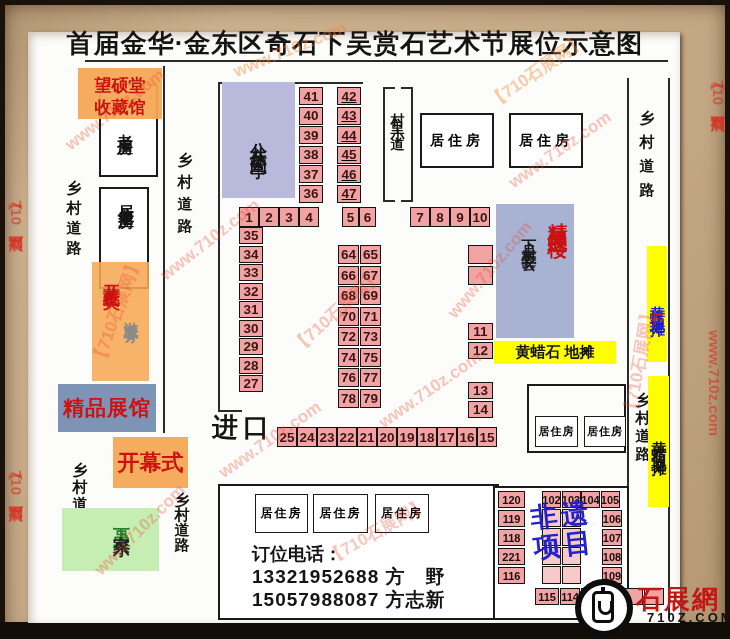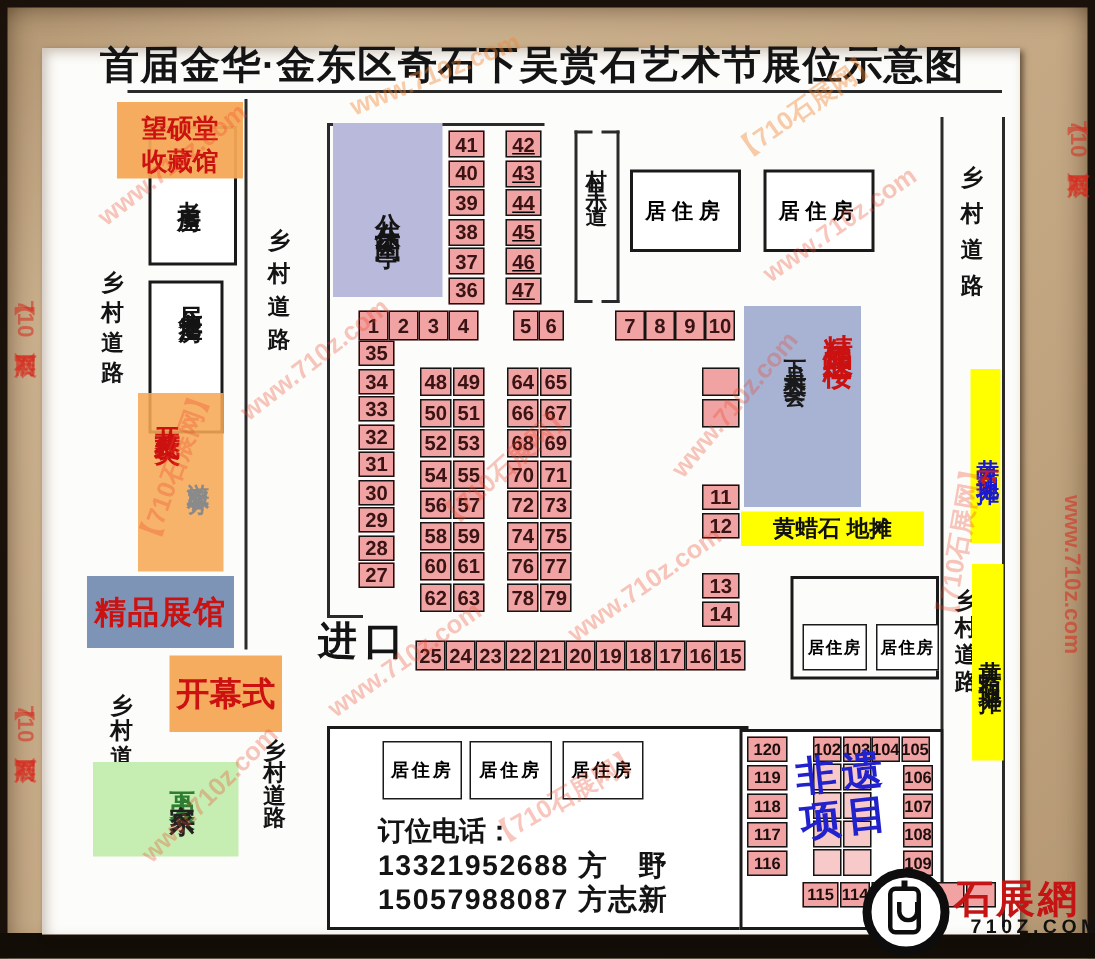--- a/index.html
+++ b/index.html
@@ -171,39 +171,20 @@
       <div class="booth">34</div>
       <div class="booth">33</div>
       <div class="booth">32</div>
       <div class="booth">31</div>
       <div class="booth">30</div>
       <div class="booth">29</div>
       <div class="booth">28</div>
       <div class="booth">27</div>
     </div>
 
-  <div class="abs cpair" style="left:280px;top:245px;">
-
-  <div class="booth">48</div>
-      <div class="booth">49</div>
-      <div class="booth">50</div>
-      <div class="booth">51</div>
-      <div class="booth">52</div>
-      <div class="booth">53</div>
-      <div class="booth">54</div>
-      <div class="booth">55</div>
-      <div class="booth">56</div>
-      <div class="booth">57</div>
-      <div class="booth">58</div>
-      <div class="booth">59</div>
-      <div class="booth">60</div>
-      <div class="booth">61</div>
-      <div class="booth">62</div>
-      <div class="booth">63</div>
-    </div>
   <div class="abs cpair" style="left:338px;top:245px;">
 
   <div class="booth">64</div>
       <div class="booth">65</div>
       <div class="booth">66</div>
       <div class="booth">67</div>
       <div class="booth">68</div>
       <div class="booth">69</div>
       <div class="booth">70</div>
       <div class="booth">71</div>
@@ -292,21 +273,21 @@
   <div class="abs" style="left:252px;top:542px;font-size:18px;font-weight:900;color:#141414;z-index:3;">订位电话：</div>
   <div class="abs" style="left:252px;top:564px;font-size:19px;font-weight:900;color:#141414;letter-spacing:1px;z-index:3;text-align:center;">13321952688 方　野</div>
   <div class="abs" style="left:252px;top:587px;font-size:19px;font-weight:900;color:#141414;letter-spacing:1px;z-index:3;">15057988087 方志新</div>
 
   <div class="abs bld" style="left:493px;top:486px;width:136px;height:134px;background:#fff;"></div>
   <div class="abs col brl" style="left:498px;top:491px;gap:2px;">
 
   <div class="booth">120</div>
       <div class="booth">119</div>
       <div class="booth">118</div>
-      <div class="booth">117</div>
+      <div class="booth">221</div>
       <div class="booth">116</div>
     </div>
   <div class="abs row brt" style="left:542px;top:491px;gap:0.5px;">
 
   <div class="booth">102</div>
       <div class="booth">103</div>
       <div class="booth">104</div>
       <div class="booth">105</div>
     </div>
   <div class="abs col brr" style="left:602px;top:510px;gap:2px;">

